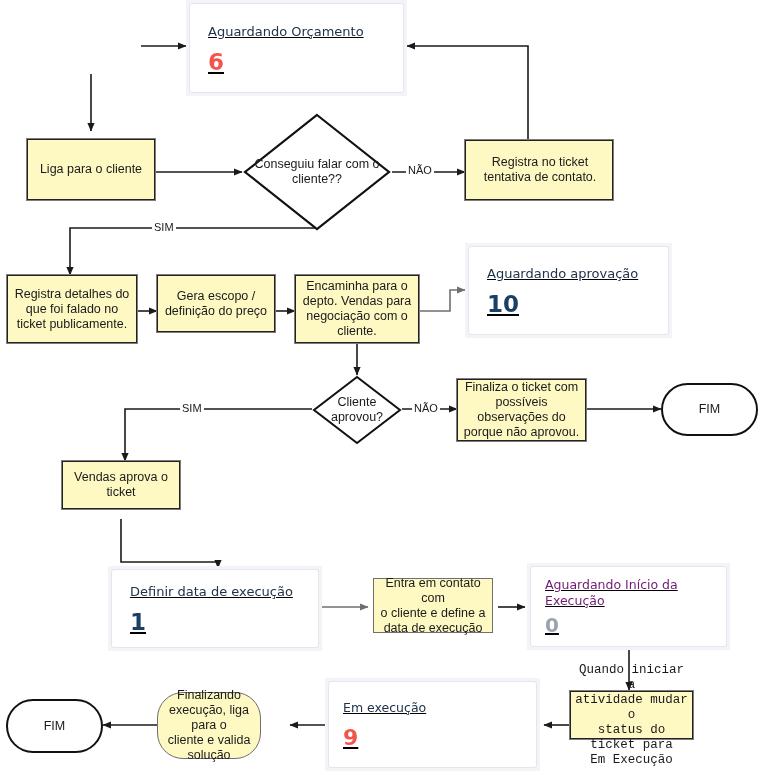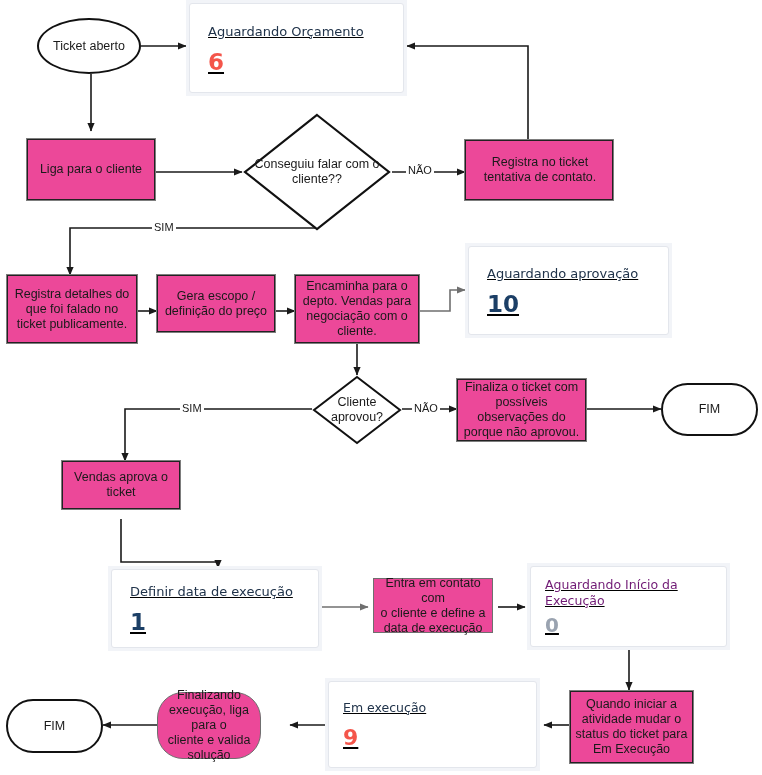--- a/index.html
+++ b/index.html
@@ -10,21 +10,21 @@
     position:relative;overflow:hidden;
   }
   #canvas{position:absolute;left:0;top:0;width:762px;height:775px;}
   svg.edges{position:absolute;left:0;top:0;width:762px;height:775px;pointer-events:none;}
 
   
   .node{position:absolute;box-sizing:border-box;}
 
   
   .proc{
-    background:#ec4899;
+    background:#fef9c3;
     border:1px solid #222222;
     box-shadow:0 0 0 1px #7d7d7d;
     display:flex;align-items:center;justify-content:center;
     text-align:center;
     color:#1a1a1a;
     font-size:12.5px;
     line-height:15px;
     padding:2px 4px;
   }
   .proc.grey{border:1px solid #6f6f6f;box-shadow:none;}
@@ -162,23 +162,20 @@
       <path d="M629,650 L629,690" marker-end="url(#ah)"></path>
 
       <path d="M570,725 L544,725" marker-end="url(#ah)"></path>
 
       <path d="M325,725 L290,725" marker-end="url(#ah)"></path>
 
       <path d="M157,725 L103,725" marker-end="url(#ah)"></path>
     </g>
   </svg>
 
-  <div class="node ellipse" style="left:37px;top:18px;width:104px;height:56px;">
-    <span>Ticket aberto</span>
-  </div>
 
   <div class="node card" style="left:186px;top:0px;width:221px;height:96px;">
     <div class="card-inner">
       <div class="card-title">Aguardando Orçamento</div>
       <div class="card-num" style="color:#f4554a;">6</div>
     </div>
   </div>
 
   <div class="node proc" style="left:27px;top:139px;width:128px;height:61px;">
     <span>Liga para o cliente</span>
@@ -280,21 +277,21 @@
   <div class="node card muted compact" style="left:527px;top:563px;width:203px;height:87px;">
     <div class="card-inner">
       <div class="card-title">
         <span>Aguardando Início da</span><br>
         <span>Execução</span>
       </div>
       <div class="card-num" style="color:#9aa3b0;">0</div>
     </div>
   </div>
 
-  <div class="node proc" style="left:570px;top:691px;width:123px;height:72px;">
+  <div class="node proc" style="left:570px;top:691px;width:123px;height:48px;font-family:Liberation Mono, monospace;">
     <span>
       <span>Quando iniciar a</span><br>
       <span>atividade mudar o</span><br>
       <span>status do ticket para</span><br>
       <span>Em Execução</span>
     </span>
   </div>
 
   <div class="node card compact" style="left:325px;top:678px;width:215px;height:93px;">
     <div class="card-inner">

